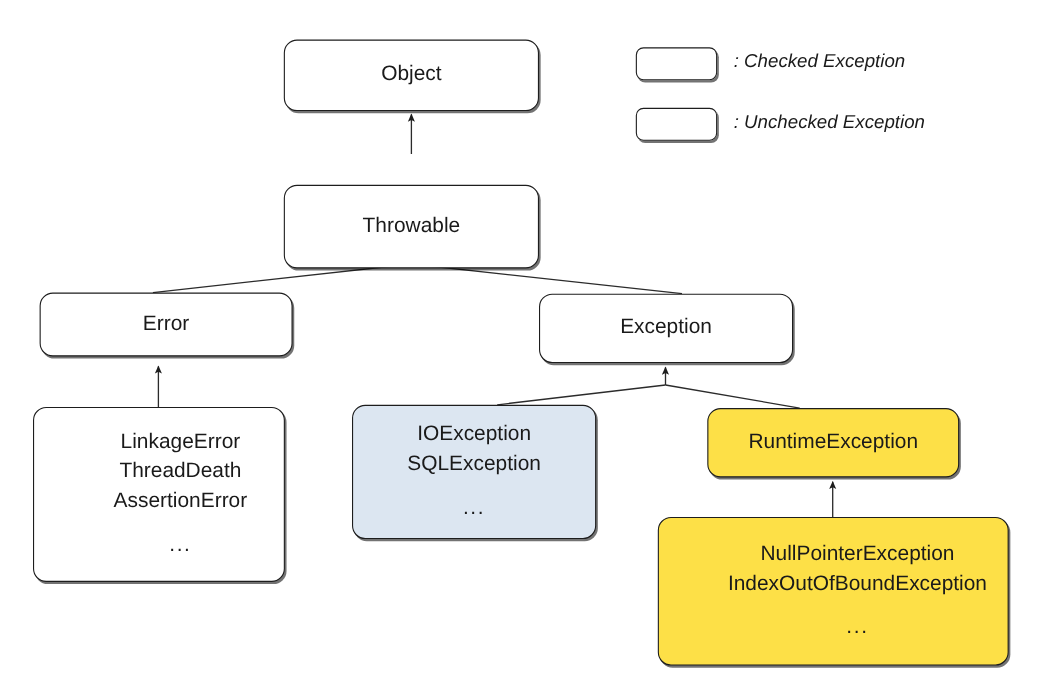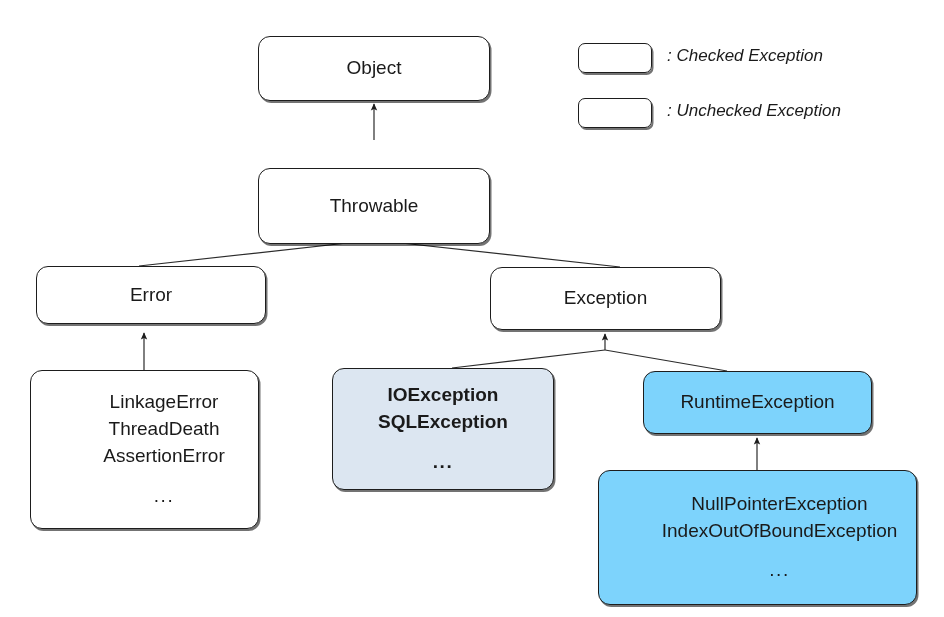--- a/index.html
+++ b/index.html
@@ -38,21 +38,21 @@
     align-items: center;
     justify-content: center;
     text-align: center;
     font-size: 19px;
     line-height: 1.42;
     color: #1a1a1a;
     box-shadow: 1.5px 2px 0 rgba(0,0,0,0.55);
     z-index: 2;
   }
   .node.checked-fill { background: #dce6f1; }
-  .node.unchecked-fill { background: #7dd3fc; }
+  .node.unchecked-fill { background: #fde047; }
   .node .line { display: block; white-space: nowrap; }
   .node .dots {
     display: block;
     white-space: nowrap;
     margin-top: 13px;
     letter-spacing: 1.5px;
   }
   .legend-swatch {
     position: absolute;
     box-sizing: border-box;
@@ -113,21 +113,21 @@
     <span class="line">Exception</span>
   </div>
 
   <div class="node" style="left:30px; top:370px; width:229px; height:159px;padding-left:39px;">
     <span class="line">LinkageError</span>
     <span class="line">ThreadDeath</span>
     <span class="line">AssertionError</span>
     <span class="dots">...</span>
   </div>
 
-  <div class="node checked-fill" style="left:332px; top:368px; width:222px; height:122px;font-weight:bold;">
+  <div class="node checked-fill" style="left:320px; top:368px; width:222px; height:122px;">
     <span class="line">IOException</span>
     <span class="line">SQLException</span>
     <span class="dots">...</span>
   </div>
 
   <div class="node unchecked-fill" style="left:643px; top:371px; width:229px; height:63px;">
     <span class="line">RuntimeException</span>
   </div>
 
   <div class="node unchecked-fill" style="left:598px; top:470px; width:319px; height:135px;padding-left:44px;">

